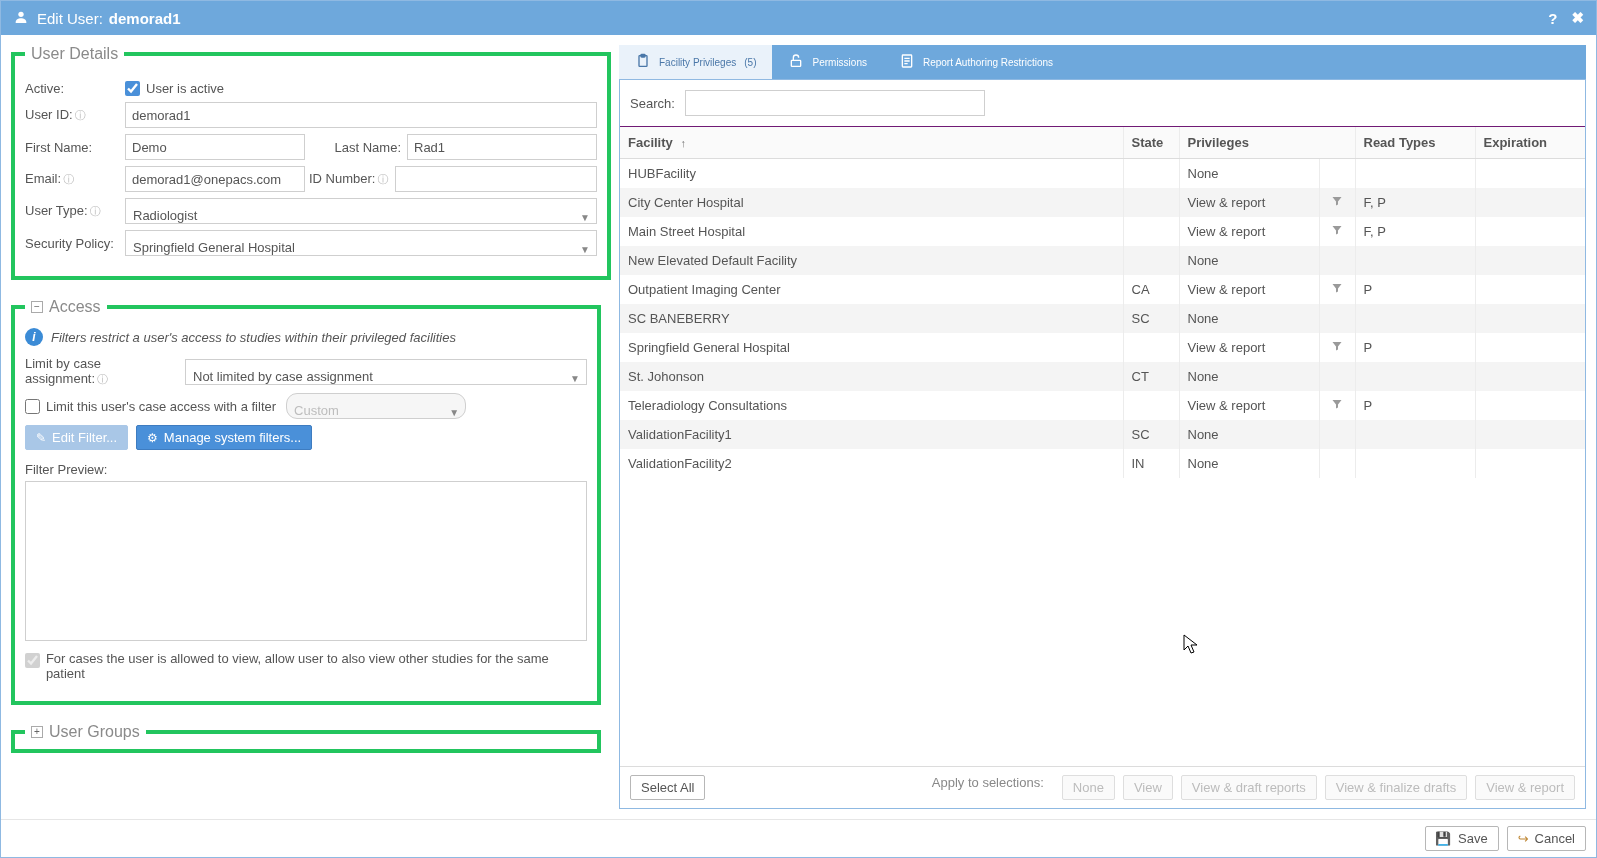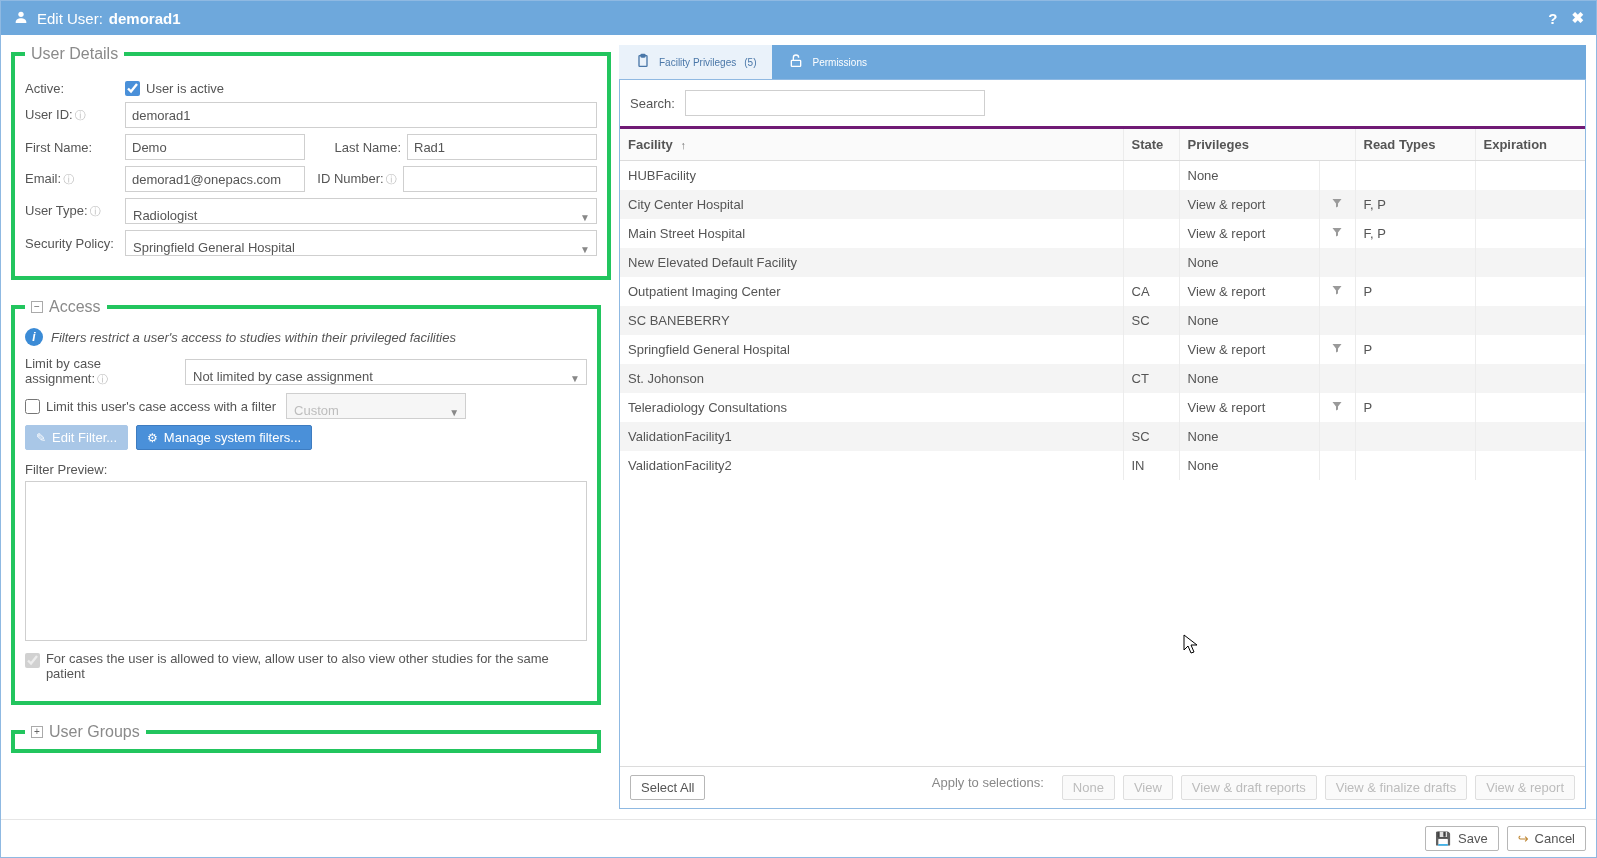--- a/index.html
+++ b/index.html
@@ -86,21 +86,21 @@
     display:inline-flex; align-items:center; gap:6px;
     border:1px solid #b7b7b7; background:#fff; color:#555;
     padding: 4px 10px; font-size:13px; cursor:pointer; border-radius:2px;
   }
   .btn-blue {
     background:#4a90d9; color:#fff; border-color:#3e7cc0;
   }
   .btn-blue.disabled { background:#a9c7e7; border-color:#a9c7e7; color:#fff; cursor:default; }
   .btn .ico { font-size:12px; }
 
-  .disabled-text { color:#bdbdbd; }
+  .disabled-text { color:#bdbdbd;border-radius:11px; }
 
   
   .tabs {
     display:flex;
     background:#6ea8dc;
   }
   .tab {
     display:flex; align-items:center; gap:8px;
     padding: 8px 16px; color:#fff; font-size:10px; cursor:pointer;
     background:#6ea8dc;
@@ -119,21 +119,21 @@
     display:flex; align-items:center; gap:10px;
   }
   .panel-search input { width: 300px; }
 
   table.fac {
     width:100%; border-collapse:collapse; table-layout:fixed;
     font-size:13px;
   }
   table.fac thead th {
     background:#fafafa;
-    border-top:3px solid #701a75;
+    border-top:1px solid #701a75;
     border-bottom:1px solid #dcdcdc;
     text-align:left; padding:8px 8px; font-weight:600; color:#555;
   }
   table.fac th + th, table.fac td + td { border-left:1px solid #ececec; }
   table.fac tbody td { padding:7px 8px; color:#555; }
   table.fac tbody tr:nth-child(even) td { background:#f4f4f4; }
   .filter-icon { color:#9a9a9a; font-size:12px; }
   .sort-icon { font-size:11px; color:#777; margin-left:4px; }
 
   .panel-footer {
@@ -209,21 +209,21 @@
           <input type="text" style="width: 180px;" value="Demo">
           <div class="form-label" style="width:80px;margin-left:16px;text-align:right">Last Name:</div>
           <input type="text" style="flex: 1 1 0%; margin-left: 6px;" value="Rad1">
         </div>
 
         <div class="form-row">
           <div class="form-label">
             <span>Email:</span><span class="help">ⓘ</span>
           </div>
           <input type="text" style="width: 180px;" value="demorad1@onepacs.com">
-          <div style="width:80px;margin-left:12px;text-align:center">
+          <div style="width:80px;margin-left:4px;text-align:left">
             <span>ID Number:</span><span class="help">ⓘ</span>
           </div>
           <input type="text" style="flex: 1 1 0%; margin-left: 6px;" value="">
         </div>
 
         <div class="form-row">
           <div class="form-label">
             <span>User Type:</span><span class="help">ⓘ</span>
           </div>
           <div class="select-like" style="flex:1">
@@ -319,20 +319,29 @@
           <span>(5)</span>
         </div>
         <div class="tab">
           <span>
             <svg viewBox="0 0 24 24" fill="none" stroke="#fff" stroke-width="2">
                 <rect x="5" y="11" width="14" height="9" rx="1"></rect>
                 <path d="M8 11V7a4 4 0 018 0"></path>
               </svg>
           </span>
           <span>Permissions</span>
+        </div>
+        <div class="tab">
+          <span>
+            <svg viewBox="0 0 24 24" fill="none" stroke="#fff" stroke-width="2">
+                <rect x="5" y="3" width="14" height="18" rx="1"></rect>
+                <path d="M8 8h8M8 12h8M8 16h5"></path>
+              </svg>
+          </span>
+          <span>Report Authoring Restrictions</span>
         </div>
       </div>
 
       <div class="panel">
         <div class="panel-search">
           <span>Search:</span>
           <input type="text" style="">
         </div>
 
         <div style="flex:1;overflow:auto">

